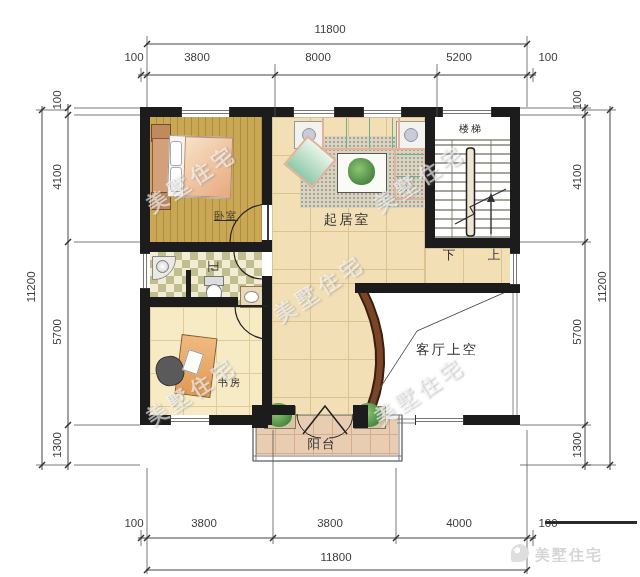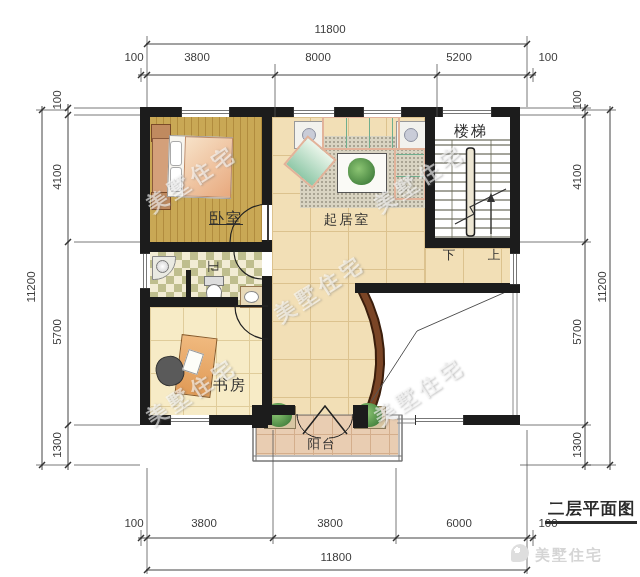--- a/index.html
+++ b/index.html
@@ -23,21 +23,21 @@
     background-image:linear-gradient(#D4AE8C 1px,transparent 1px),linear-gradient(90deg,#D4AE8C 1px,transparent 1px);
     background-size:19px 19px;}
   .floor-stairs{background:linear-gradient(135deg,#CDB58A,#B9A171);
     background-image:radial-gradient(rgba(255,255,255,.28) 1px,transparent 1px);background-size:7px 7px;}
   .wall{background:#1C1C1C;}
   .winH{background:linear-gradient(180deg,#fff 0 3px,#777 3px 4px,#fff 4px 6px,#777 6px 7px,#fff 7px 10px);
         border-left:1px solid #333;border-right:1px solid #333;height:10px;}
   .winV{background:linear-gradient(90deg,#fff 0 3px,#777 3px 4px,#fff 4px 6px,#777 6px 7px,#fff 7px 10px);
         border-top:1px solid #333;border-bottom:1px solid #333;width:10px;}
   
-  .rlabel{position:absolute;color:#2E2E2E;text-align:center;font-size:15px;letter-spacing:2px;z-index:7;}
+  .rlabel{position:absolute;color:#2E2E2E;text-align:center;font-size:10px;letter-spacing:2px;z-index:7;}
   .dim{position:absolute;color:#3C3C3C;font-size:11.5px;text-align:center;z-index:7;}
   .dim.v{transform:rotate(-90deg);}
   .wm{position:absolute;transform:rotate(-33deg);color:rgba(255,255,255,0.6);
       text-shadow:1px 1px 2px rgba(110,110,110,.4);font-size:21px;font-weight:bold;
       letter-spacing:5px;z-index:8;white-space:nowrap;}
   .title{position:absolute;color:#2B2B2B;font-weight:bold;font-size:16.5px;letter-spacing:1px;z-index:9;}
   .title-rule{position:absolute;background:#2B2B2B;z-index:9;}
   .logo-text{position:absolute;color:#D5D5D5;font-weight:bold;font-size:15px;letter-spacing:2px;z-index:9;}
   .logo-mark{position:absolute;width:18px;height:18px;border-radius:50% 50% 50% 12%;
       background:radial-gradient(circle at 35% 35%,#fff 0 3px,#DEDEDE 3px 100%);z-index:9;}
@@ -186,20 +186,21 @@
       <path d="M138,541 L144,535 M144,541 L150,535 M270,541 L276,535 M393,541 L399,535 M524,541 L530,535 M530,541 L536,535"></path>
       <path d="M144,573 L150,567 M524,573 L530,567"></path>
     </g>
   </svg>
 
   <span class="rlabel" style="left:203px;top:209px;width:46px;text-decoration:underline;">卧室</span>
   <span class="rlabel" style="left:307px;top:211px;width:80px;font-size:13.5px;">起居室</span>
   <span class="rlabel" style="left:443px;top:122px;width:56px;">楼梯</span>
   <span class="rlabel" style="left:200px;top:259px;width:24px;font-size:12px;transform:rotate(90deg);">卫</span>
   <span class="rlabel" style="left:202px;top:376px;width:56px;">书房</span>
+  <span class="rlabel" style="left:400px;top:341px;width:94px;font-size:13.5px;">客厅上空</span>
   <span class="rlabel" style="left:296px;top:436px;width:52px;font-size:12.5px;">阳台</span>
   <span class="rlabel" style="left:440px;top:247px;width:18px;font-size:12.5px;letter-spacing:0;">下</span>
   <span class="rlabel" style="left:485px;top:247px;width:18px;font-size:12.5px;letter-spacing:0;">上</span>
 
   <span class="dim" style="left:300px;top:23px;width:60px;">11800</span>
   <span class="dim" style="left:120px;top:51px;width:28px;">100</span>
   <span class="dim" style="left:167px;top:51px;width:60px;">3800</span>
   <span class="dim" style="left:288px;top:51px;width:60px;">8000</span>
   <span class="dim" style="left:429px;top:51px;width:60px;">5200</span>
   <span class="dim" style="left:534px;top:51px;width:28px;">100</span>
@@ -212,28 +213,27 @@
 
   <span class="dim v" style="left:557px;top:94px;width:40px;">100</span>
   <span class="dim v" style="left:557px;top:171px;width:40px;">4100</span>
   <span class="dim v" style="left:557px;top:326px;width:40px;">5700</span>
   <span class="dim v" style="left:557px;top:439px;width:40px;">1300</span>
   <span class="dim v" style="left:582px;top:281px;width:40px;">11200</span>
 
   <span class="dim" style="left:120px;top:517px;width:28px;">100</span>
   <span class="dim" style="left:174px;top:517px;width:60px;">3800</span>
   <span class="dim" style="left:300px;top:517px;width:60px;">3800</span>
-  <span class="dim" style="left:429px;top:517px;width:60px;">6000</span>
+  <span class="dim" style="left:429px;top:517px;width:60px;">4000</span>
   <span class="dim" style="left:534px;top:517px;width:28px;">100</span>
   <span class="dim" style="left:306px;top:551px;width:60px;">11800</span>
 
   <span class="wm" style="left:140px;top:165px;">美墅住宅</span>
   <span class="wm" style="left:368px;top:165px;">美墅住宅</span>
   <span class="wm" style="left:268px;top:275px;">美墅住宅</span>
   <span class="wm" style="left:140px;top:378px;">美墅住宅</span>
   <span class="wm" style="left:368px;top:378px;">美墅住宅</span>
 
-  <span class="title" style="left:548px;top:498px;width:92px;">二层平面图</span>
   <div class="title-rule" style="left:545px;top:521px;width:92px;height:3px;"></div>
   <div class="logo-mark" style="left:511px;top:544px;"></div>
   <span class="logo-text" style="left:535px;top:546px;">美墅住宅</span>
 
 </div>
 
 </body></html>

